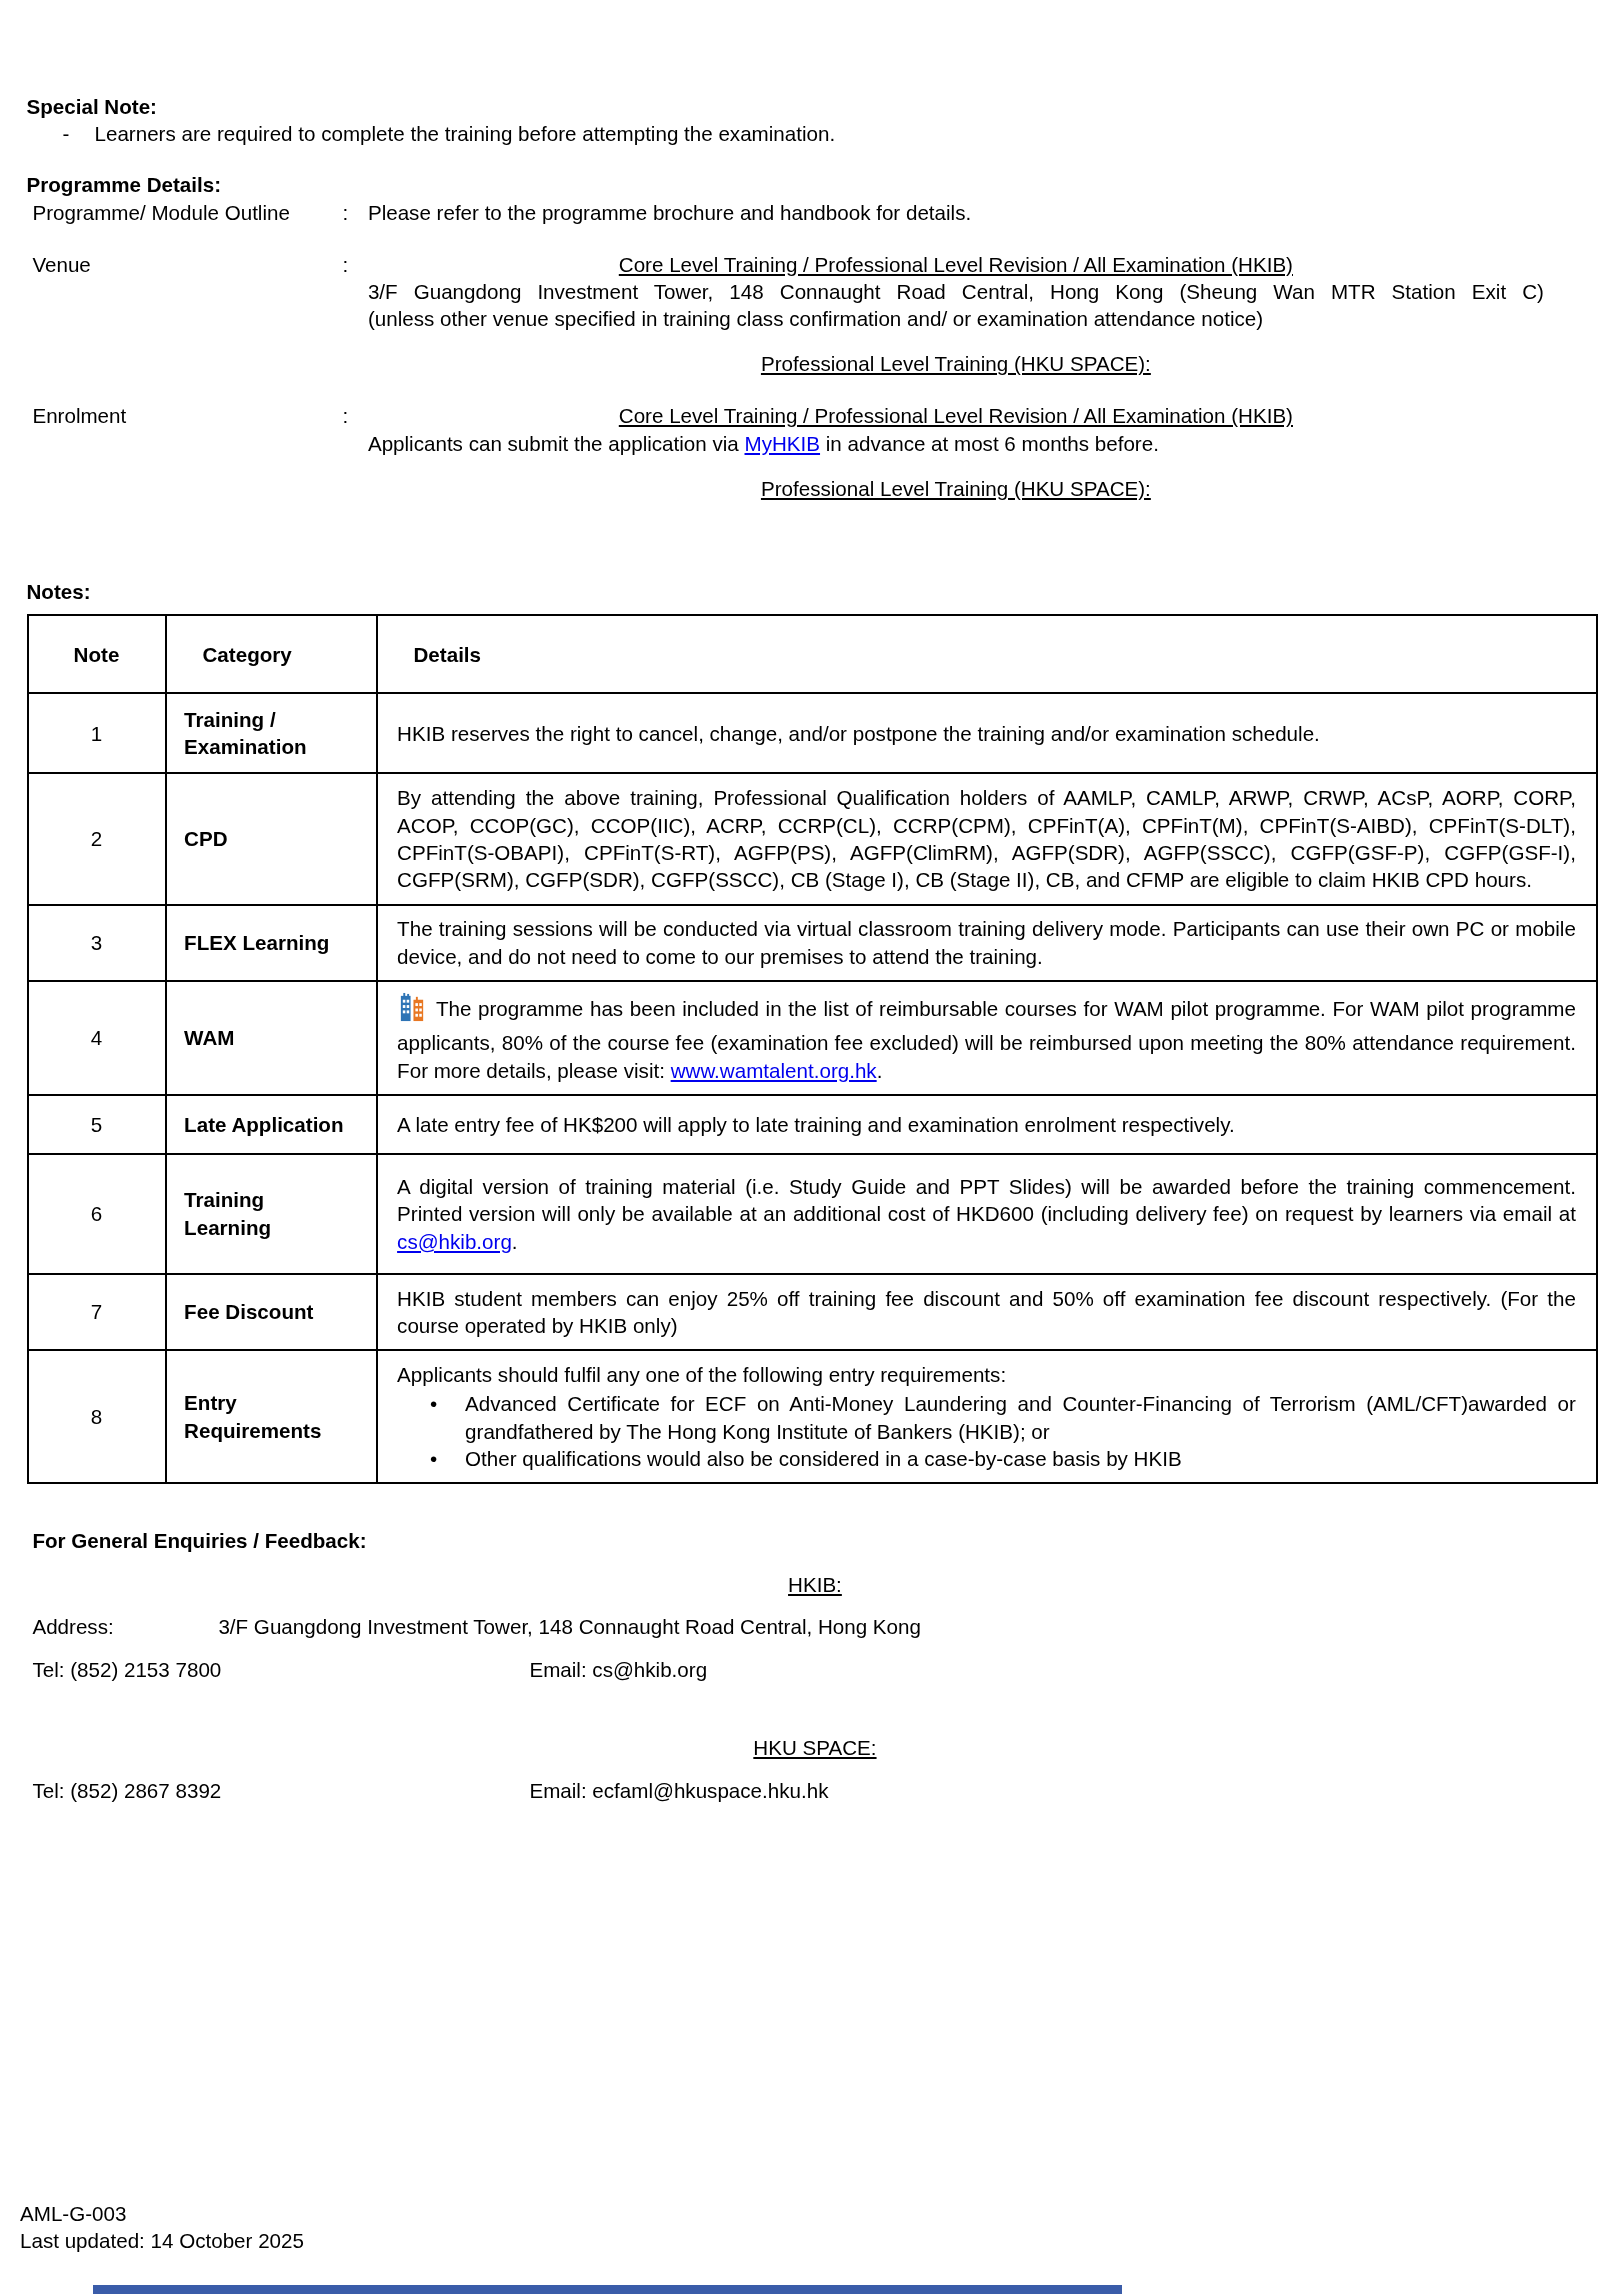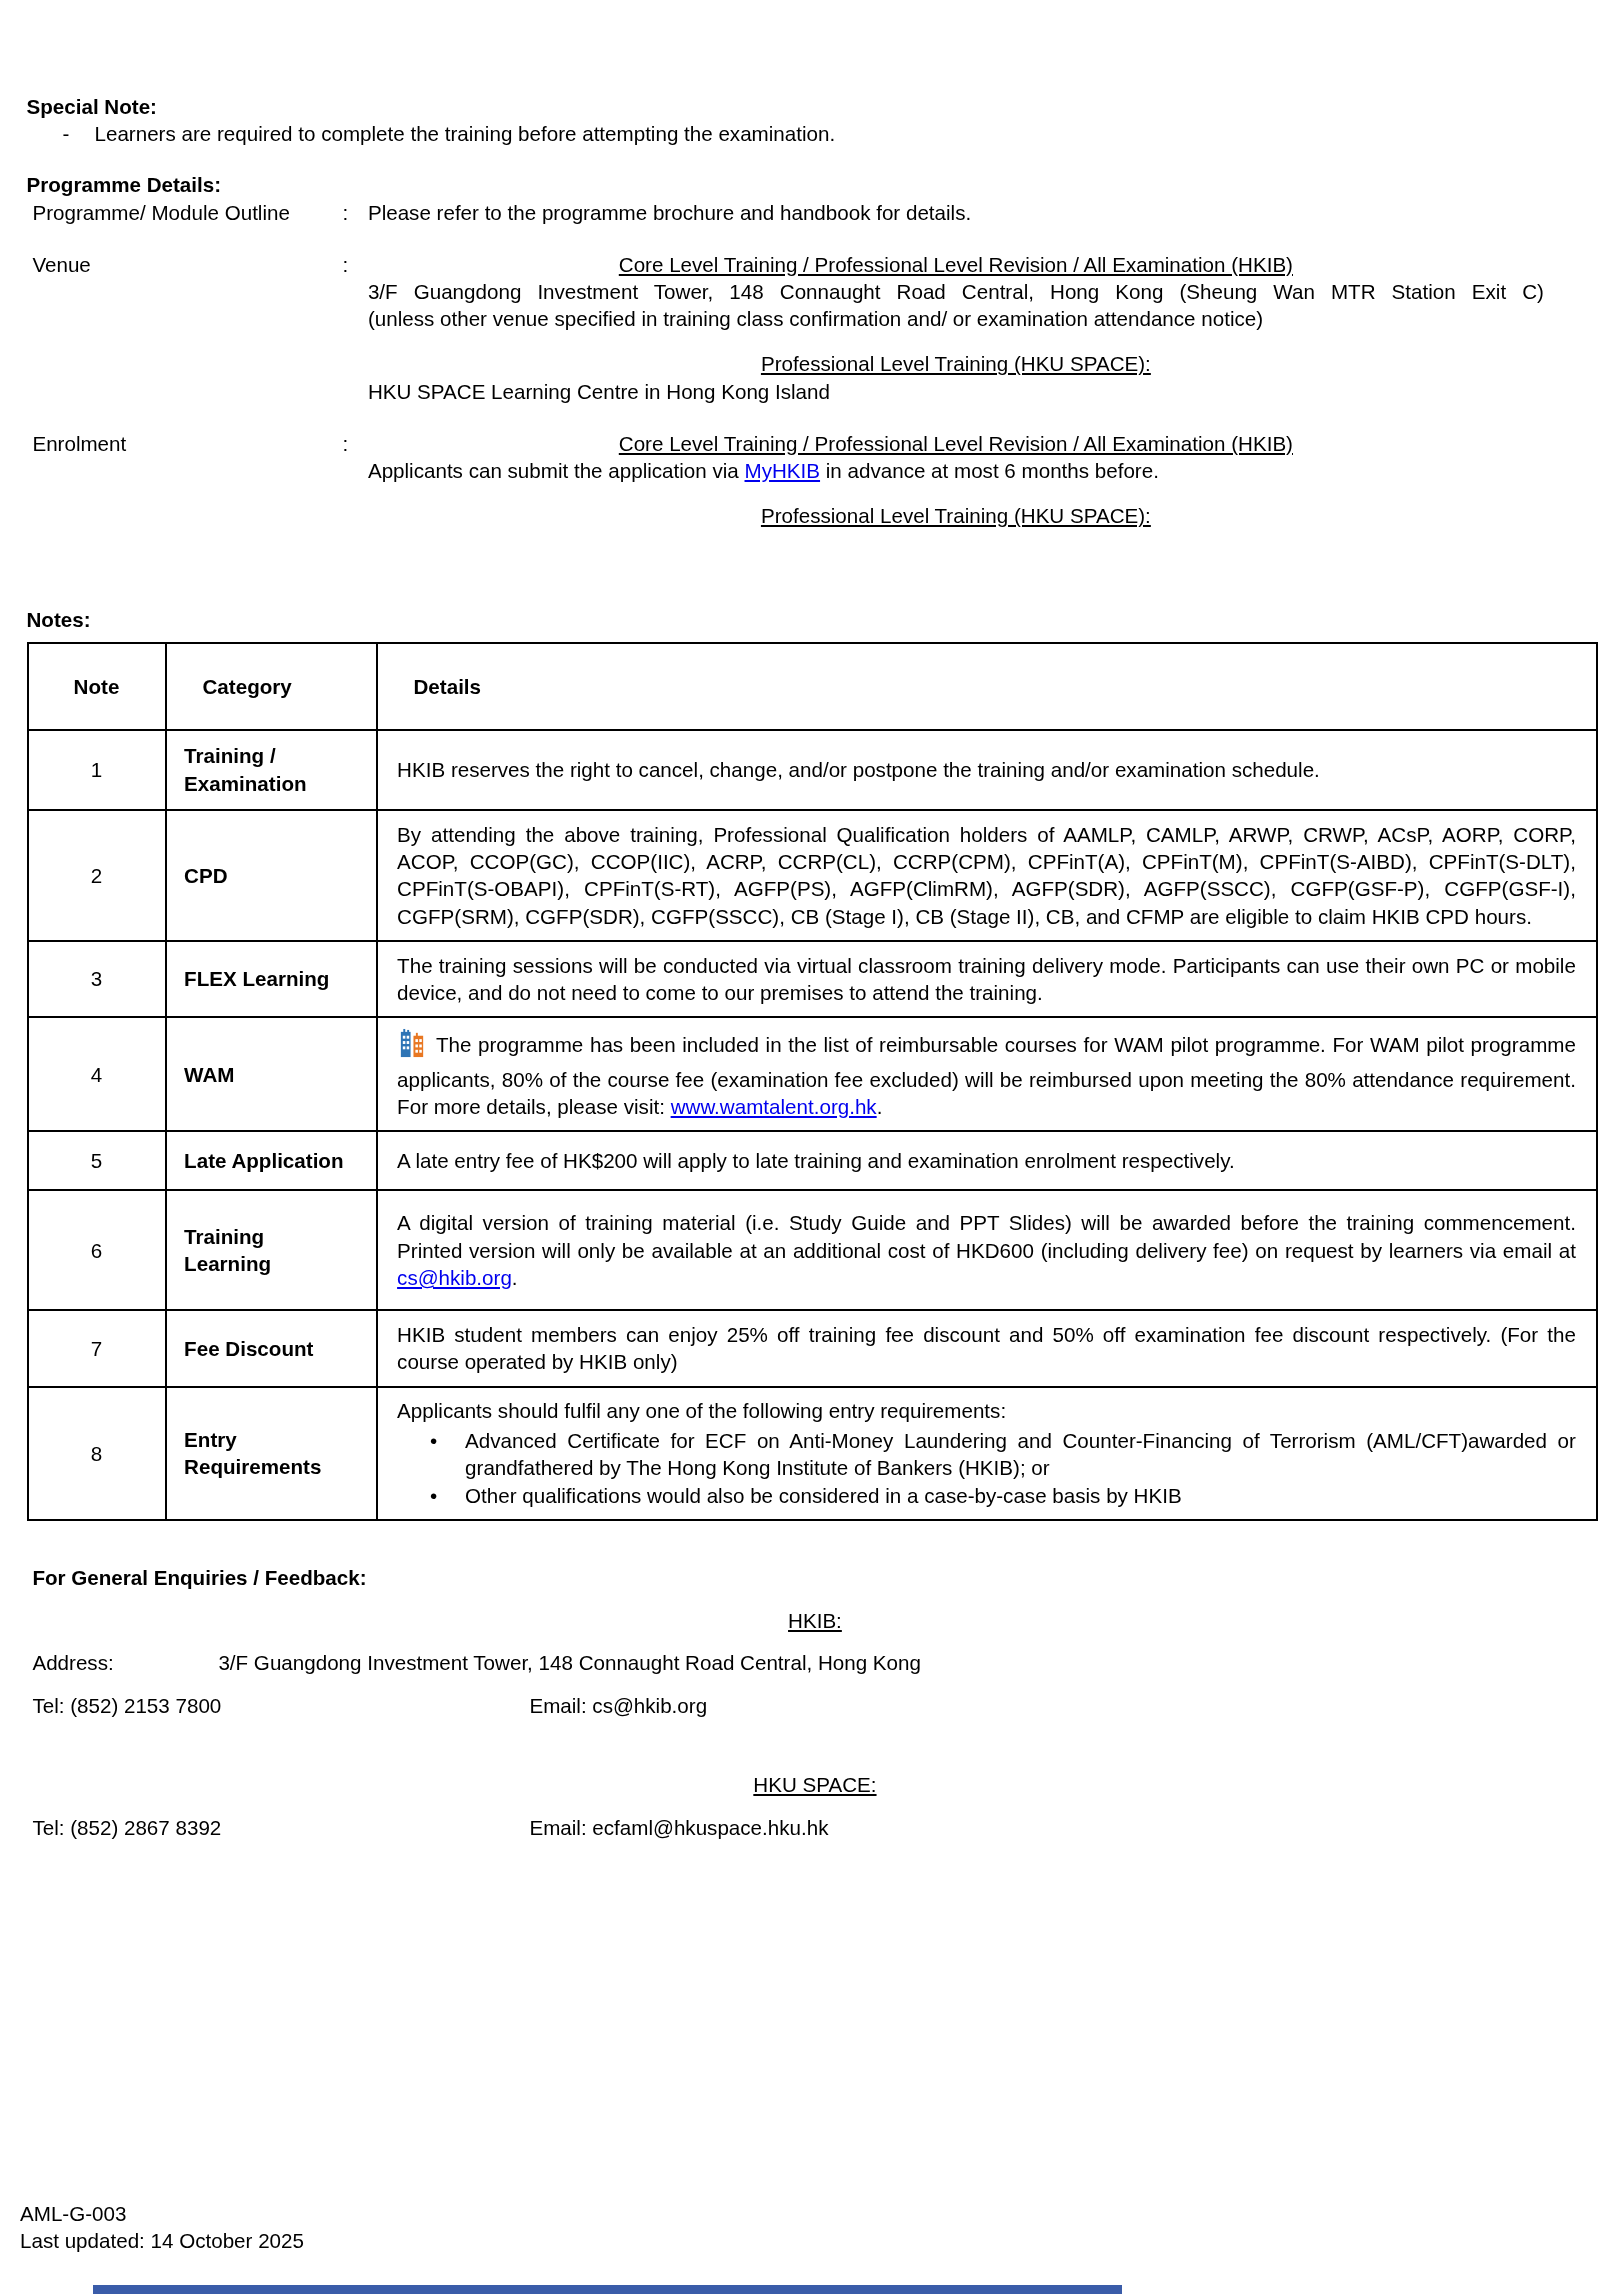--- a/index.html
+++ b/index.html
@@ -32,21 +32,21 @@
   .stretch{text-align:justify;text-align-last:justify;}
   .gap-head{margin-top:17.6px;}
   
   .notes-heading{margin-top:76px;font-weight:bold;}
   table.notes{border-collapse:collapse;margin-top:8.8px;width:1571px;table-layout:fixed;}
   table.notes col.c-note{width:138px;}
   table.notes col.c-cat{width:211px;}
   table.notes th,table.notes td{
     border:2px solid #000;vertical-align:middle;
   }
-  table.notes th{height:87px;font-weight:bold;}
+  table.notes th{height:78px;font-weight:bold;}
   th.h-note{text-align:center;}
   th.h-cat,th.h-det{text-align:left;padding-left:36px;}
   td.c1{text-align:center;}
   td.c2{font-weight:bold;padding:9.8px 26.5px 9.8px 17.6px;}
   td.c3{padding:9.8px 19.6px;text-align:justify;}
   tr.r1 td{height:80px;} tr.r2 td{height:127px;} tr.r3 td{height:76px;}
   tr.r4 td{height:94px;} tr.r5 td{height:59px;} tr.r6 td{height:120px;}
   tr.r7 td{height:71px;} tr.r8 td{height:118px;}
   .wam-ico{display:inline-block;vertical-align:-6.9px;margin-right:7.8px;}
   ul.req{list-style:none;margin-top:2px;}
@@ -84,21 +84,20 @@
   </div>
 
   <div class="pd-row mt">
     <div class="pd-label">Venue</div>
     <div class="pd-colon">:</div>
     <div class="pd-content">
       <div class="bu">Core Level Training / Professional Level Revision / All Examination (HKIB)</div>
       <div class="stretch">3/F Guangdong Investment Tower, 148 Connaught Road Central, Hong Kong (Sheung Wan MTR Station Exit C)</div>
       <div>(unless other venue specified in training class confirmation and/ or examination attendance notice)</div>
       <div class="bu gap-head">Professional Level Training (HKU SPACE):</div>
-      <div>HKU SPACE Learning Centre in Hong Kong Island</div>
     </div>
   </div>
 
   <div class="pd-row mt">
     <div class="pd-label">Enrolment</div>
     <div class="pd-colon">:</div>
     <div class="pd-content">
       <div class="bu">Core Level Training / Professional Level Revision / All Examination (HKIB)</div>
       <div><span>Applicants can submit the application via </span><a class="lnk">MyHKIB</a><span> in advance at most 6 months before.</span></div>
       <div class="bu gap-head">Professional Level Training (HKU SPACE):</div>

